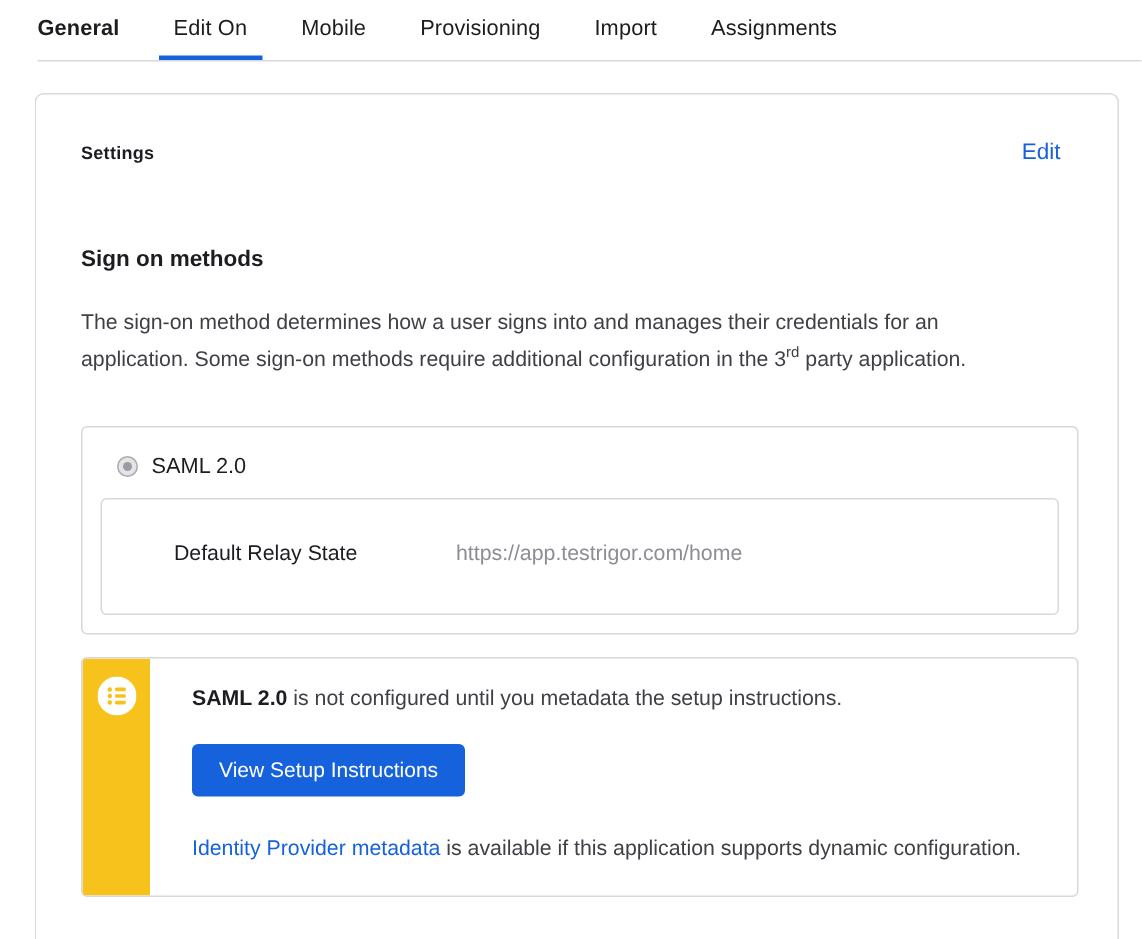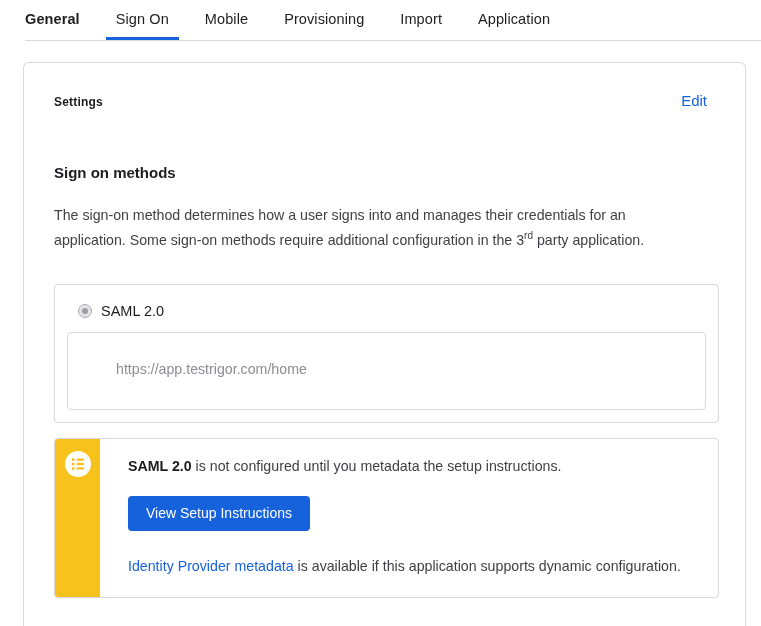--- a/index.html
+++ b/index.html
@@ -86,45 +86,46 @@
     background:var(--accent);color:#fff;font-family:"Liberation Sans",sans-serif;
     font-size:14px;font-weight:normal;padding:9px 18px 10px;cursor:pointer;
   }
   .metadata-line{margin-top:25px;line-height:21px;color:var(--body);font-size:14.2px;}
 </style>
 </head>
 <body>
 
 <nav class="tab-bar">
   <div class="tab">General</div>
-  <div class="tab active">Sign On</div>
+  <div class="tab active">Edit On</div>
   <div class="tab">Mobile</div>
   <div class="tab">Provisioning</div>
   <div class="tab">Import</div>
-  <div class="tab">Application</div>
+  <div class="tab">Assignments</div>
 </nav>
 
 <section class="card">
 
   <div class="card-header">
     <h1 class="card-title">Settings</h1>
     <a class="edit-link">Edit</a>
   </div>
 
   <h2 class="section-title">Sign on methods</h2>
 
   <p class="desc"><span>The sign-on method determines how a user signs into and manages their credentials for an</span><br><span>application. Some sign-on methods require additional configuration in the 3</span><sup>rd</sup><span> party application.</span></p>
 
 
   <div class="saml-box">
     <div class="radio-row">
       <span class="radio"></span>
       <span class="radio-label">SAML 2.0</span>
     </div>
     <div class="relay-box">
+      <span class="relay-label">Default Relay State</span>
       <span class="relay-value">https://app.testrigor.com/home</span>
     </div>
   </div>
 
   <div class="warning-box">
     <div class="warning-band">
       <svg width="26" height="26" viewBox="0 0 26 26">
         <circle cx="13" cy="13" r="13" fill="#ffffff"></circle>
         <circle cx="8.2" cy="8.6" r="1.5" fill="#f6c21b"></circle>
         <rect x="11.5" y="7.4" width="7.5" height="2.4" rx="1.2" fill="#f6c21b"></rect>

